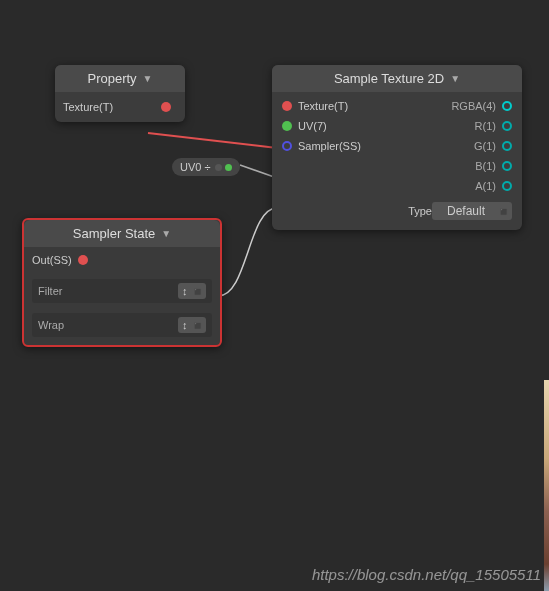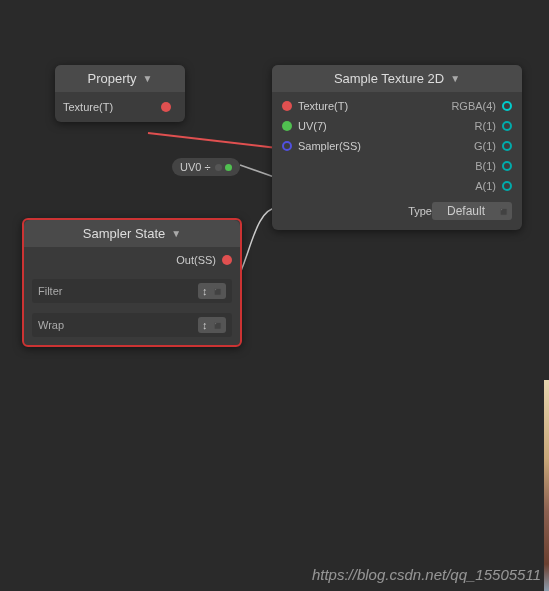--- a/index.html
+++ b/index.html
@@ -159,32 +159,32 @@
       pointer-events: none;
     }
 
     
     .node-sampler {
       position: absolute;
       left: 22px;
       top: 218px;
       background-color: #3a3a3a;
       border-radius: 6px;
-      width: 220px;
+      width: 200px;
       box-shadow: 0 2px 8px rgba(0,0,0,0.5);
       border: 2px solid #cc3333;
     }
     .sampler-body {
       padding: 4px 8px 8px;
     }
     .sampler-row {
       display: flex;
       align-items: center;
       padding: 3px 0;
-      justify-content: flex-end;
+      justify-content: flex-start;
     }
     .sampler-property-row {
       display: flex;
       align-items: center;
       padding: 4px 6px;
       justify-content: space-between;
       background-color: #333333;
       border-radius: 3px;
       margin-top: 10px;
     }

